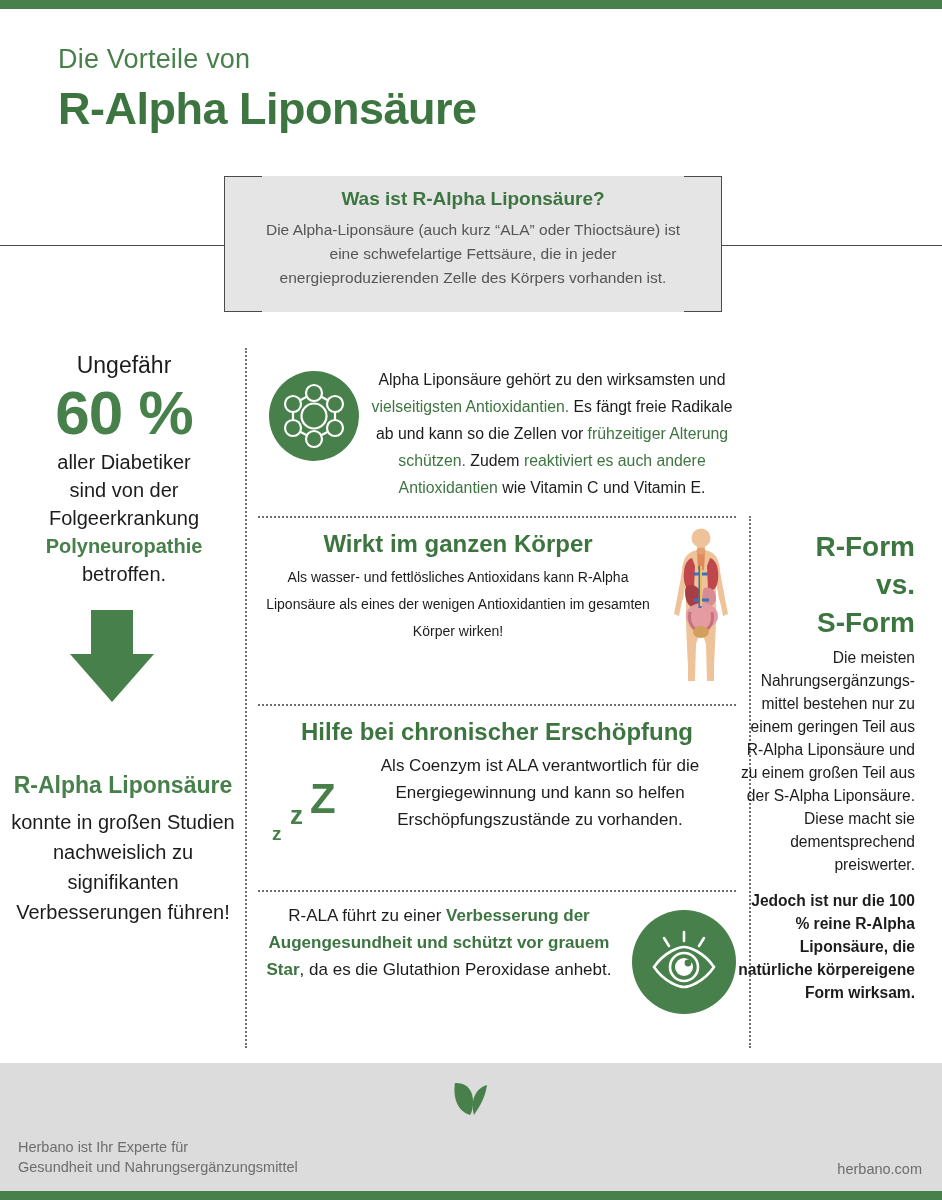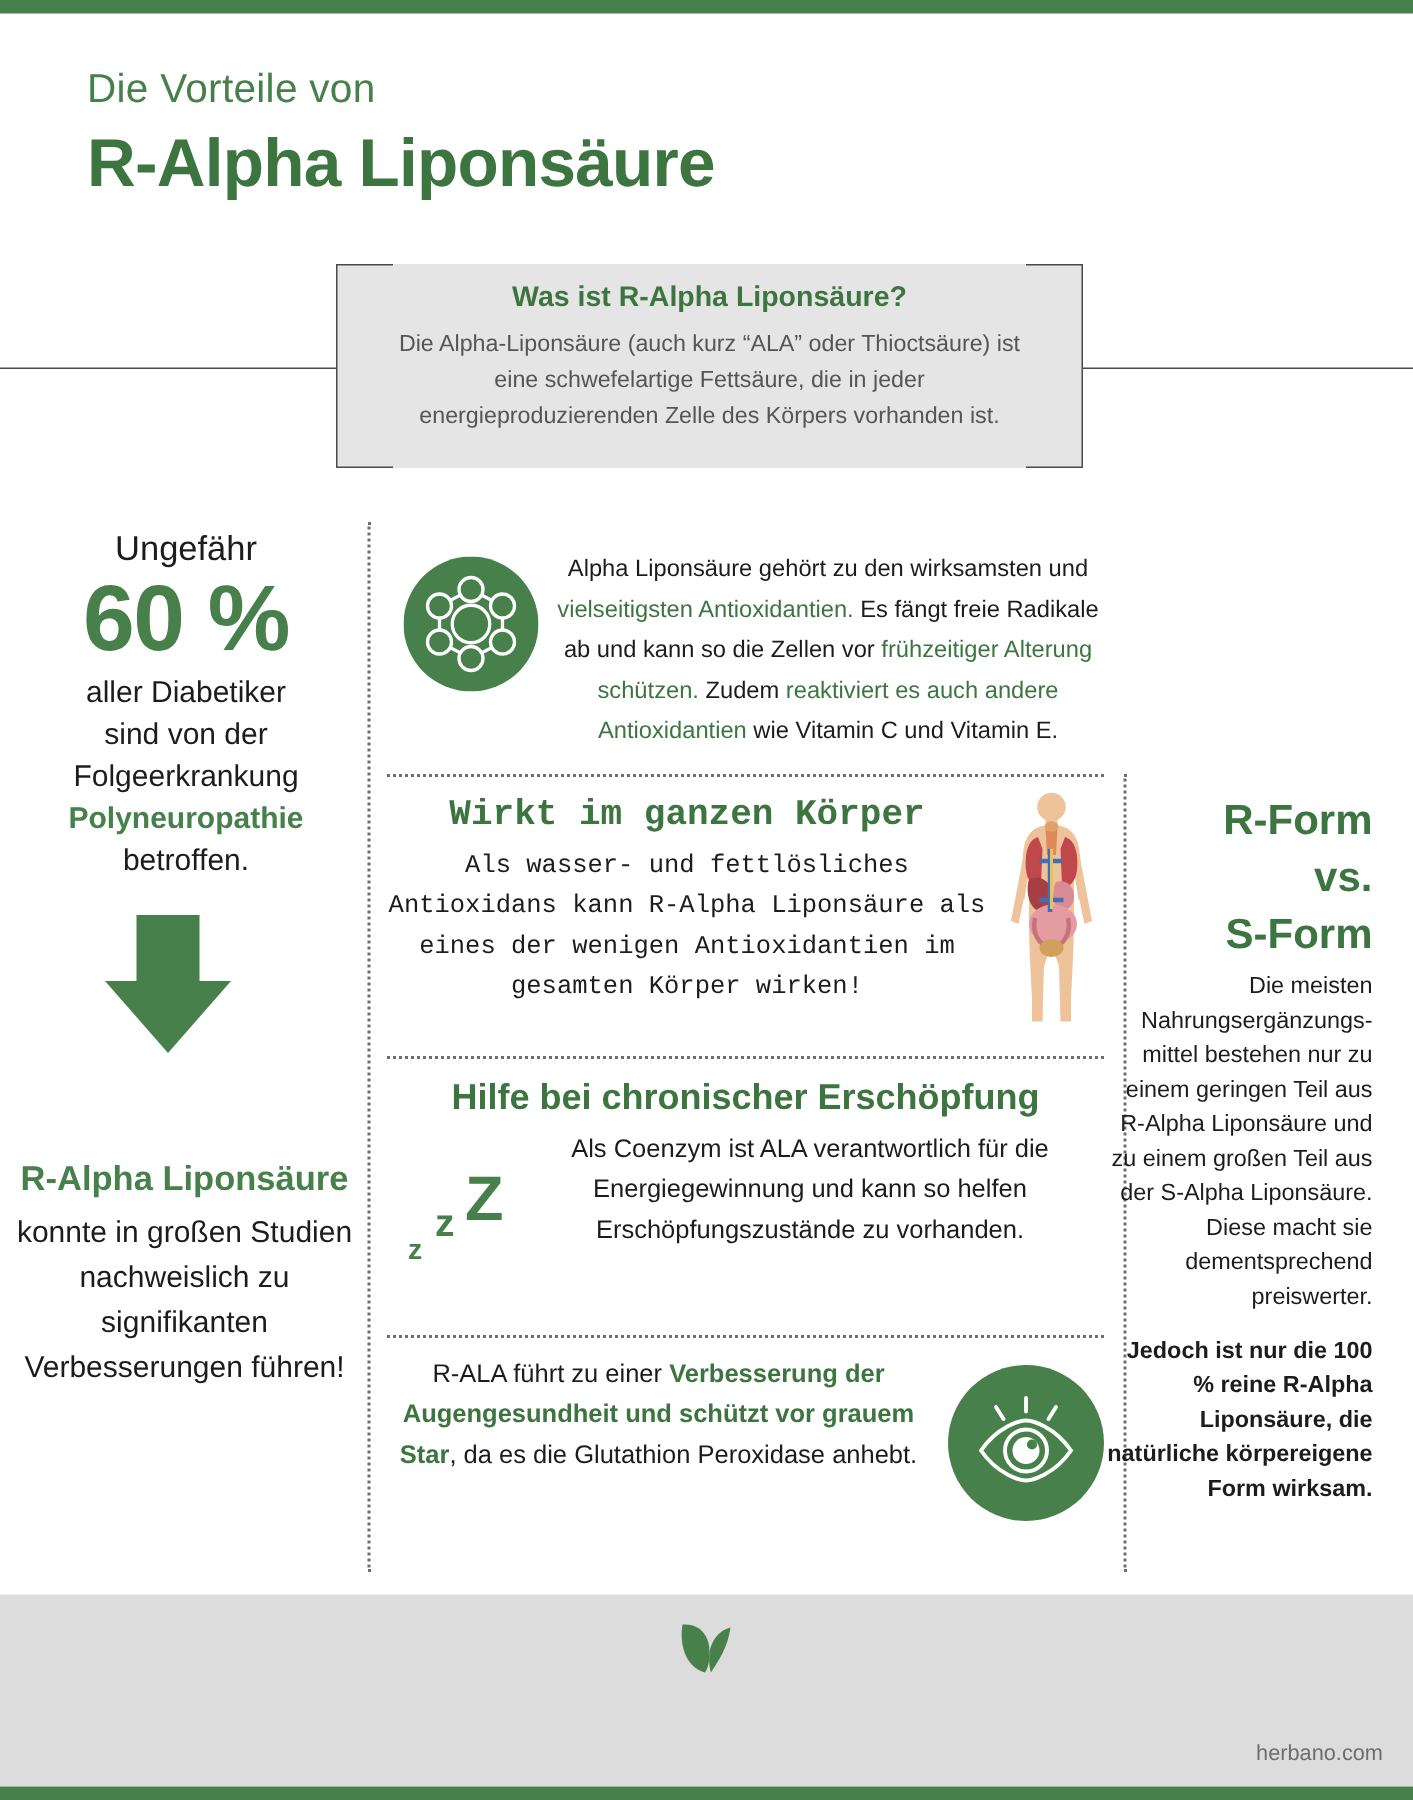--- a/index.html
+++ b/index.html
@@ -184,33 +184,33 @@
     margin-left: 110px;
     width: 368px;
     text-align: center;
     font-size: 15.8px;
     line-height: 27px;
     color: #1c1c1c;
   }
   .b1-text b { color: #3d7540; font-weight: 400; }
 
   
-  .block2 { left: 258px; top: 528px; width: 478px; font-family: Liberation Mono, monospace; }
+  .block2 { left: 258px; top: 528px; width: 478px; }
   .b2-title {
     font-size: 24px;
     font-weight: 700;
     color: #3d7540;
     text-align: center;
     width: 400px;
     line-height: 32px;
   }
   .b2-text {
     width: 400px;
     text-align: center;
-    font-size: 17px;
+    font-size: 14px;
     line-height: 27px;
     color: #1c1c1c;
     margin-top: 4px;
   }
   .bodyfig {
     position: absolute;
     right: 2px; top: -2px;
     width: 66px; height: 160px;
   }
 
@@ -458,17 +458,21 @@
     <div class="r-bold">Jedoch ist nur die 100 % reine R-Alpha Liponsäure, die natürliche körpereigene Form wirksam.</div>
   </div>
 
   <div class="footer">
     <div class="brand">
       <svg class="brand-leaf" width="44" height="40" viewBox="0 0 44 40">
         <path d="M21 38 C7 34 4 18 6 6 C18 5 24 14 24 24 C24 31 23 35 21 38 Z" fill="#47804a"></path>
         <path d="M25 38 C30 30 36 22 38 8 C30 10 25 17 24 25 C23.4 30 24 35 25 38 Z" fill="#47804a"></path>
       </svg>
     </div>
+    <div class="foot-left">
+      <div>Herbano ist Ihr Experte für</div>
+      <div>Gesundheit und Nahrungsergänzungsmittel</div>
+    </div>
     <div class="foot-url">herbano.com</div>
   </div>
 
   <div class="bottombar"></div>
 </div>
 
 </body></html>

